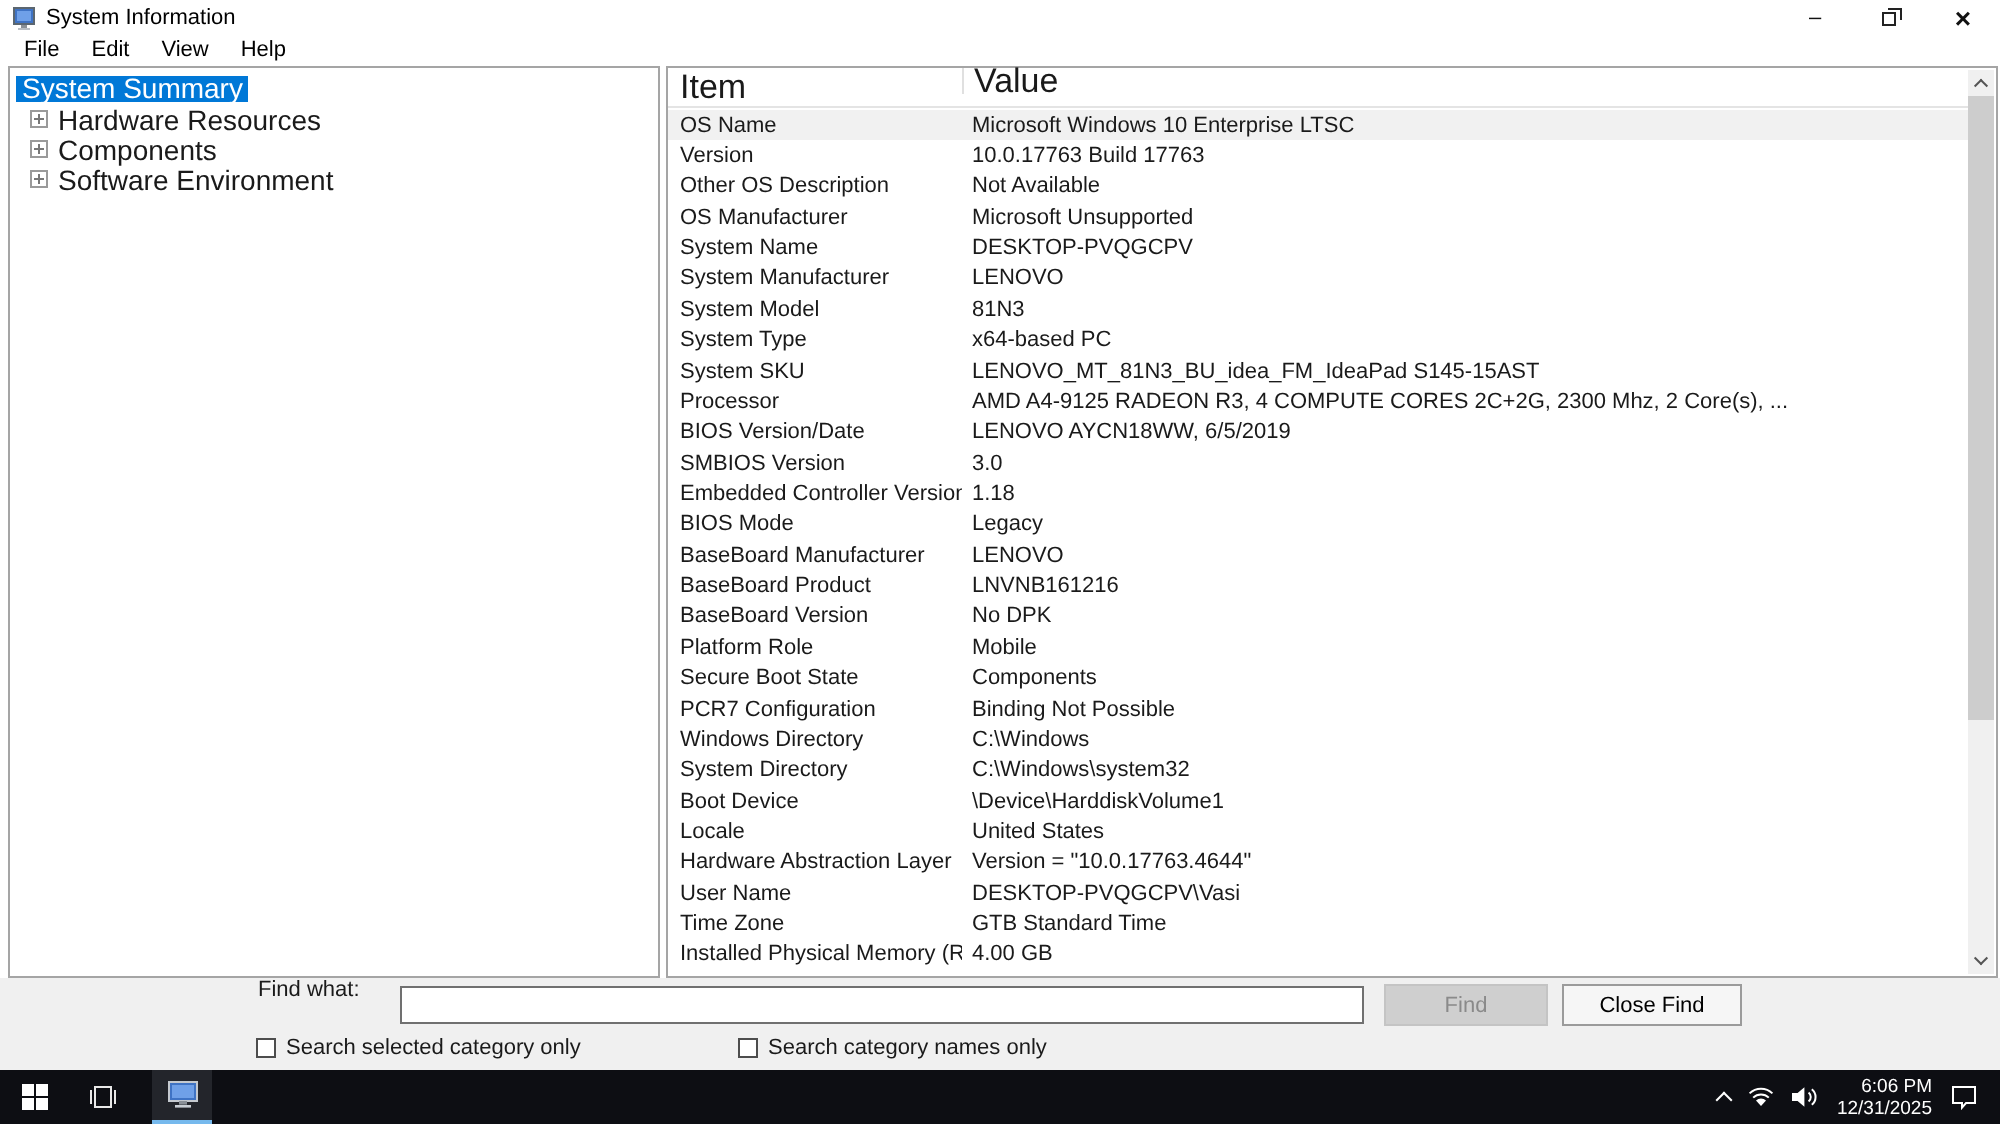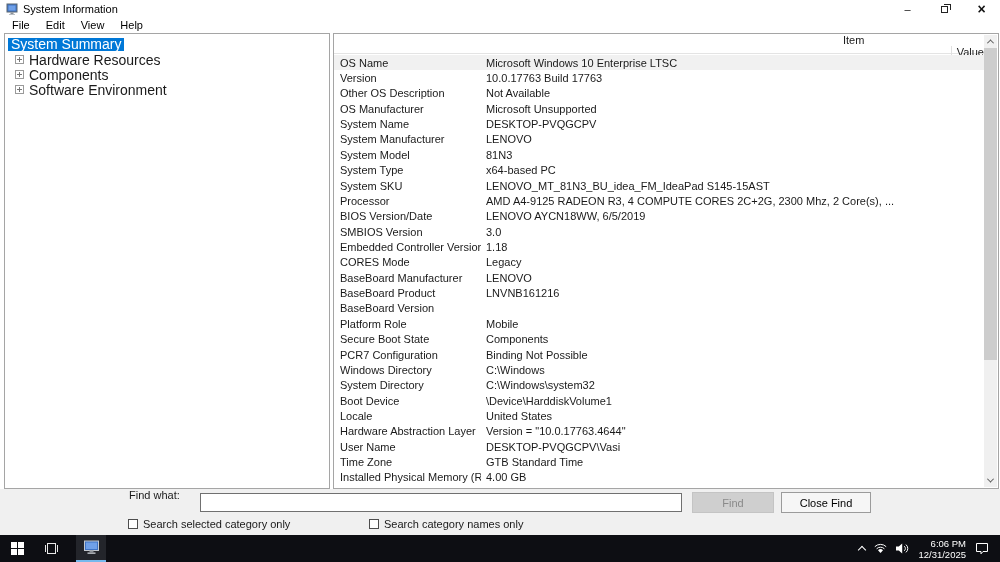--- a/index.html
+++ b/index.html
@@ -23,21 +23,21 @@
   .left-pane { position:absolute; top:33px; left:4px; width:326px; height:456px; border:1px solid #a5a5a5; background:#fff; overflow:hidden; }
   .tree { padding-top:3px; position:relative; }
   .tree::before { content:""; position:absolute; left:14px; top:18px; bottom:372px; border-left:1px dotted #c8c8c8; }
   .tree-row { height:15px; display:flex; align-items:center; font-size:14px; }
   .tree-sel { display:inline-block; background:#0078d7; color:#fff; padding:0 3px; margin-left:3px; line-height:13px; }
   .expander { width:9px; height:9px; border:1px solid #9a9a9a; background:#fff; margin-left:10px; margin-right:5px; flex:0 0 auto;
               background-image:linear-gradient(#777,#777),linear-gradient(#777,#777);
               background-size:5px 1px,1px 5px; background-position:center,center; background-repeat:no-repeat; }
 
   .right-pane { position:absolute; top:33px; left:333px; width:666px; height:456px; border:1px solid #a5a5a5; background:#fff; }
-  .thead { display:flex; height:20px; align-items:flex-end; font-size:11px; border-bottom:1px solid #e4e4e4; margin-right:14px;flex-direction:column; }
+  .thead { display:flex; height:20px; align-items:flex-start; font-size:17px; border-bottom:1px solid #e4e4e4; margin-right:14px; }
   .th-item { width:147px; padding-left:6px; height:100%; display:flex; align-items:center; }
   .th-value { flex:1; padding-left:5px; height:70%; display:flex; align-items:center; border-left:1px solid #e0e0e0; }
   .tbody { position:absolute; top:21px; left:0; right:14px; bottom:1px; overflow:hidden; }
   .trow { display:flex; height:15.37px; align-items:center; font-size:11px; }
   .trow.selected { background:#f1f1f1; }
   .cell { white-space:nowrap; overflow:hidden; }
   .ci { width:147px; padding-left:6px; flex:0 0 auto; }
   .cv { flex:1; padding-left:5px; }
 
   
@@ -169,33 +169,34 @@
       </div>
       <div class="trow">
         <div class="cell ci">SMBIOS Version</div>
         <div class="cell cv">3.0</div>
       </div>
       <div class="trow">
         <div class="cell ci">Embedded Controller Version</div>
         <div class="cell cv">1.18</div>
       </div>
       <div class="trow">
-        <div class="cell ci">CORES Mode</div>
+        <div class="cell ci">BIOS Mode</div>
         <div class="cell cv">Legacy</div>
       </div>
       <div class="trow">
         <div class="cell ci">BaseBoard Manufacturer</div>
         <div class="cell cv">LENOVO</div>
       </div>
       <div class="trow">
         <div class="cell ci">BaseBoard Product</div>
         <div class="cell cv">LNVNB161216</div>
       </div>
       <div class="trow">
         <div class="cell ci">BaseBoard Version</div>
+        <div class="cell cv">No DPK</div>
       </div>
       <div class="trow">
         <div class="cell ci">Platform Role</div>
         <div class="cell cv">Mobile</div>
       </div>
       <div class="trow">
         <div class="cell ci">Secure Boot State</div>
         <div class="cell cv">Components</div>
       </div>
       <div class="trow">

